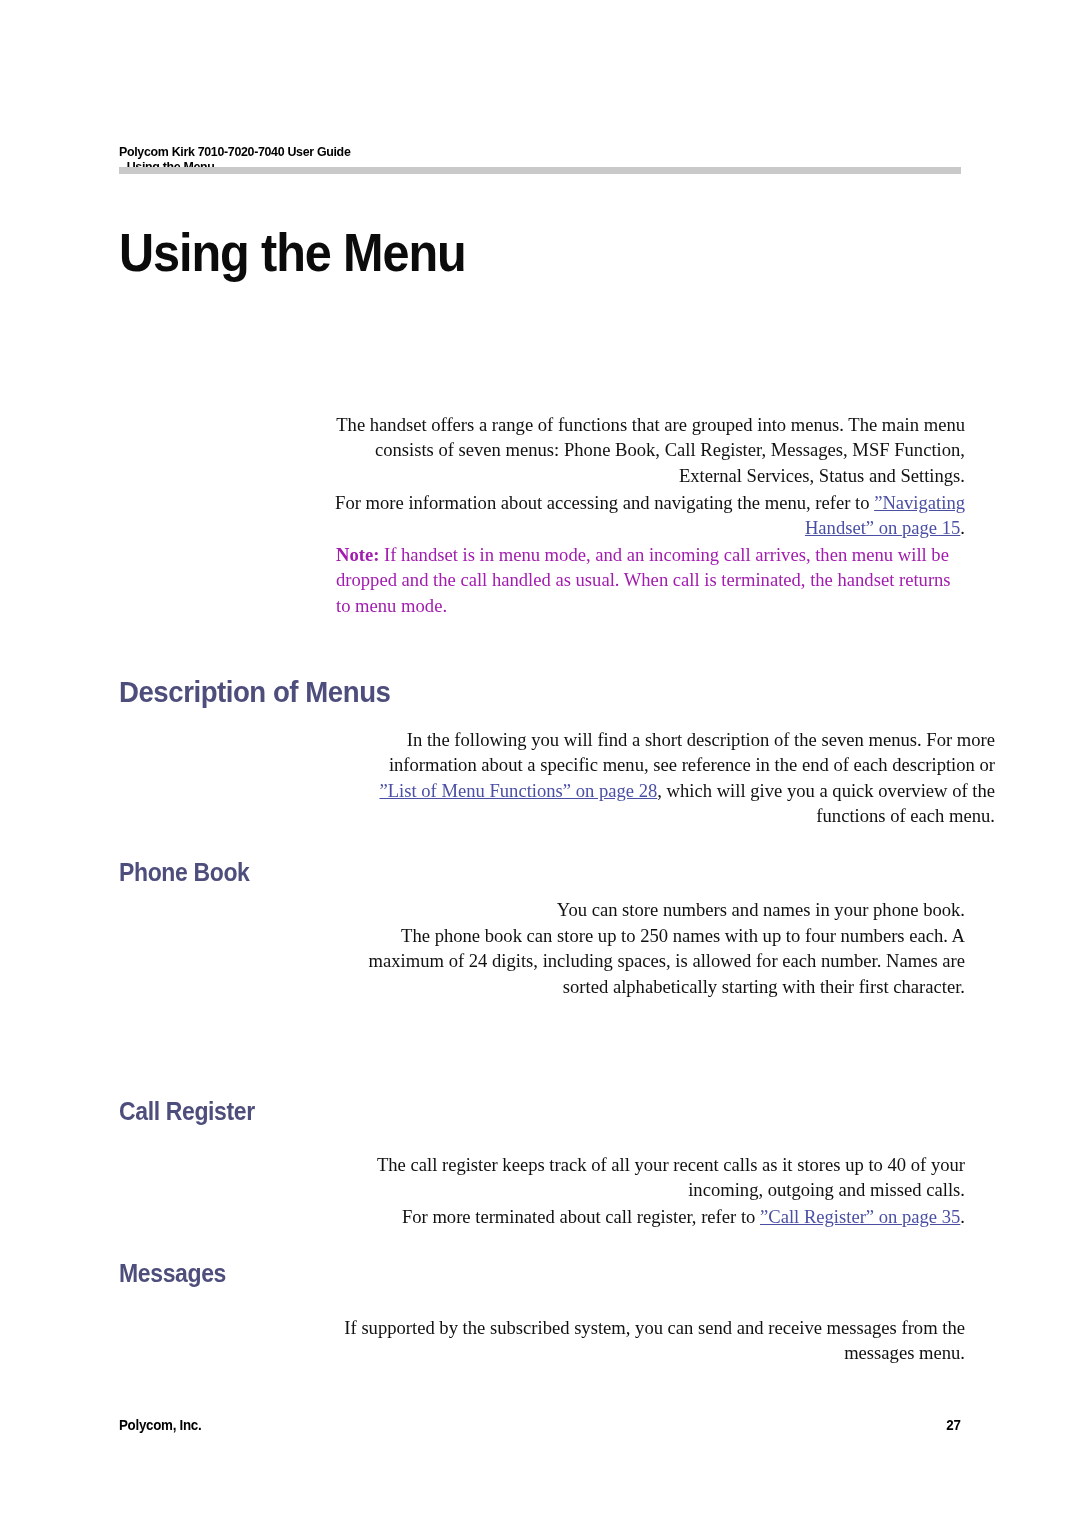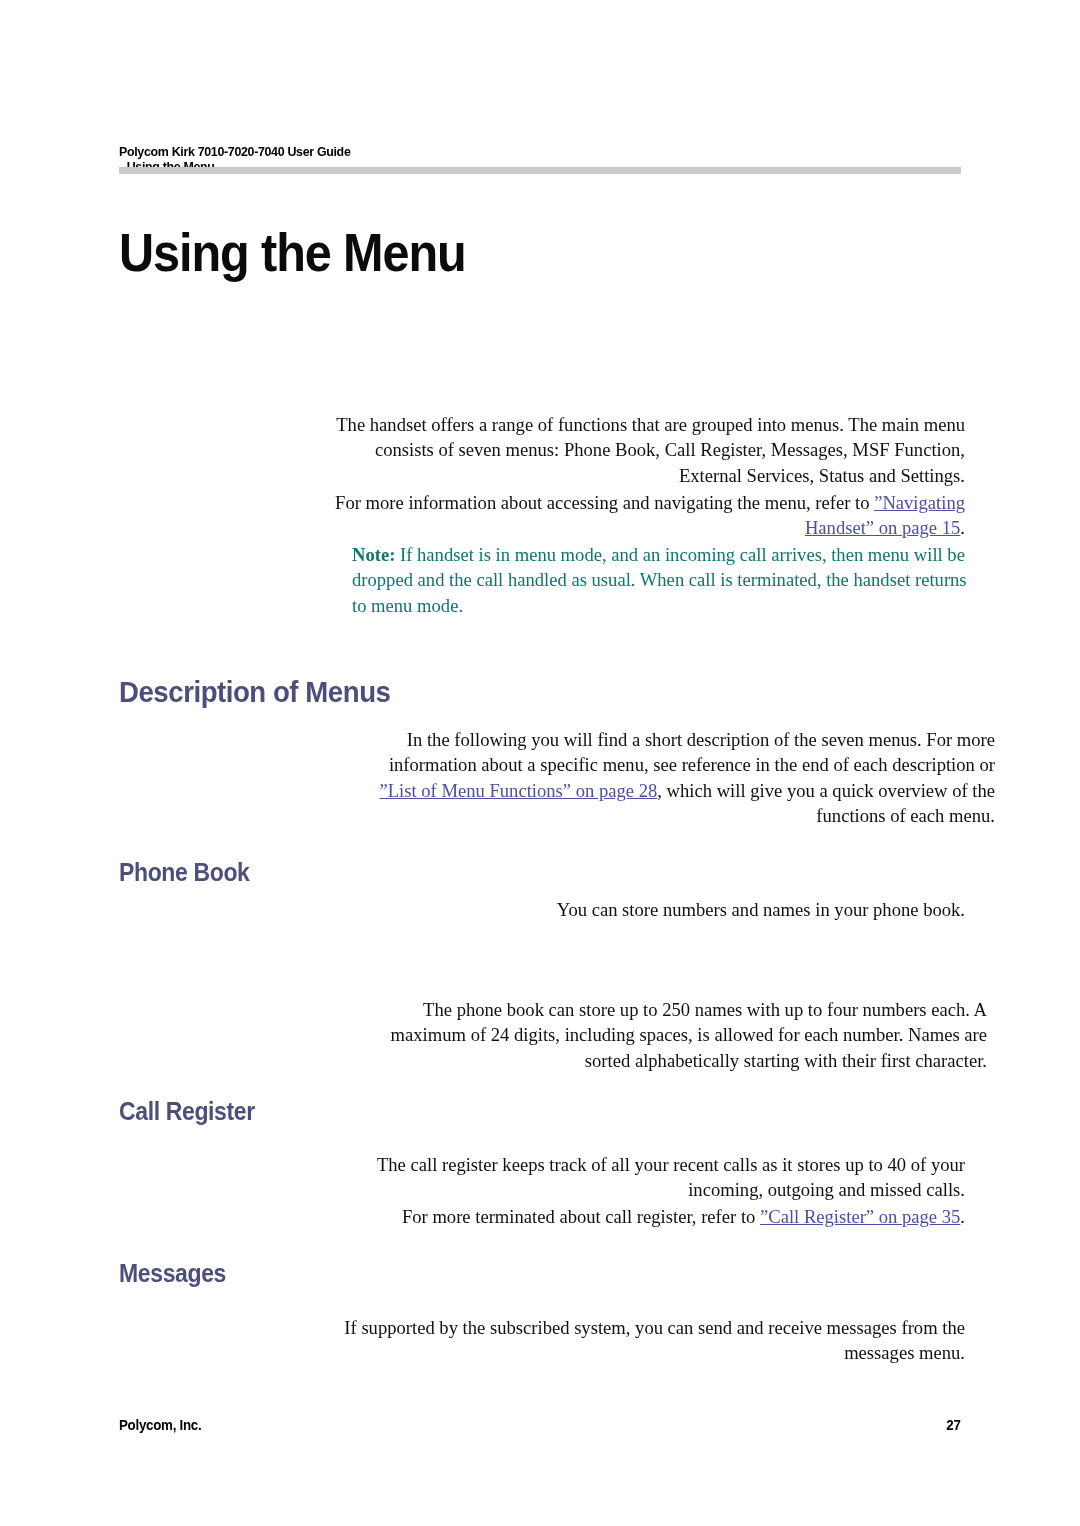--- a/index.html
+++ b/index.html
@@ -105,26 +105,26 @@
     width: 632px;
     font-family: "Liberation Serif", "DejaVu Serif", serif;
     font-size: 18.6px;
     line-height: 25.5px;
     color: #111111;
     text-align: right;
   }
 
   
   .note-para {
-    left: 352px;
+    left: 336px;
     width: 616px;
     font-family: "Liberation Serif", "DejaVu Serif", serif;
     font-size: 18.6px;
     line-height: 25.5px;
-    color: #0f766e;
+    color: #a21caf;
   }
   .note-label {
     font-weight: bold;
   }
 
   
   .xref {
     color: #4a4fa4;
   }
 
@@ -179,21 +179,21 @@
   <h2 class="block sec-heading" style="top: 650px;">Description of Menus</h2>
 
   <p class="block body-para" style="top: 708px; margin-left: 30px;">
     <span>In the following you will find a short description of the seven menus. For more information about a specific menu, see reference in the end of each description or </span><a class="xref" href="#">”List of Menu Functions” on page 28</a><span>, which will give you a quick overview of the functions of each menu.</span>
   </p>
 
   <h3 class="block sub-heading" style="top: 833px;">Phone Book</h3>
 
   <p class="block body-para" style="top: 878px;">You can store numbers and names in your phone book.</p>
 
-  <p class="block body-para" style="top: 978px; margin-left: 22px;">The phone book can store up to 250 names with up to four numbers each. A maximum of 24 digits, including spaces, is allowed for each number. Names are sorted alphabetically starting with their first character.</p>
+  <p class="block body-para" style="top: 904px;">The phone book can store up to 250 names with up to four numbers each. A maximum of 24 digits, including spaces, is allowed for each number. Names are sorted alphabetically starting with their first character.</p>
 
 
   <h3 class="block sub-heading" style="top: 1072px;">Call Register</h3>
 
   <p class="block body-para" style="top: 1133px;">The call register keeps track of all your recent calls as it stores up to 40 of your incoming, outgoing and missed calls.</p>
 
   <p class="block body-para" style="top: 1185px;">
     <span>For more terminated about call register, refer to </span><a class="xref" href="#">”Call Register” on page 35</a><span>.</span>
   </p>
 

